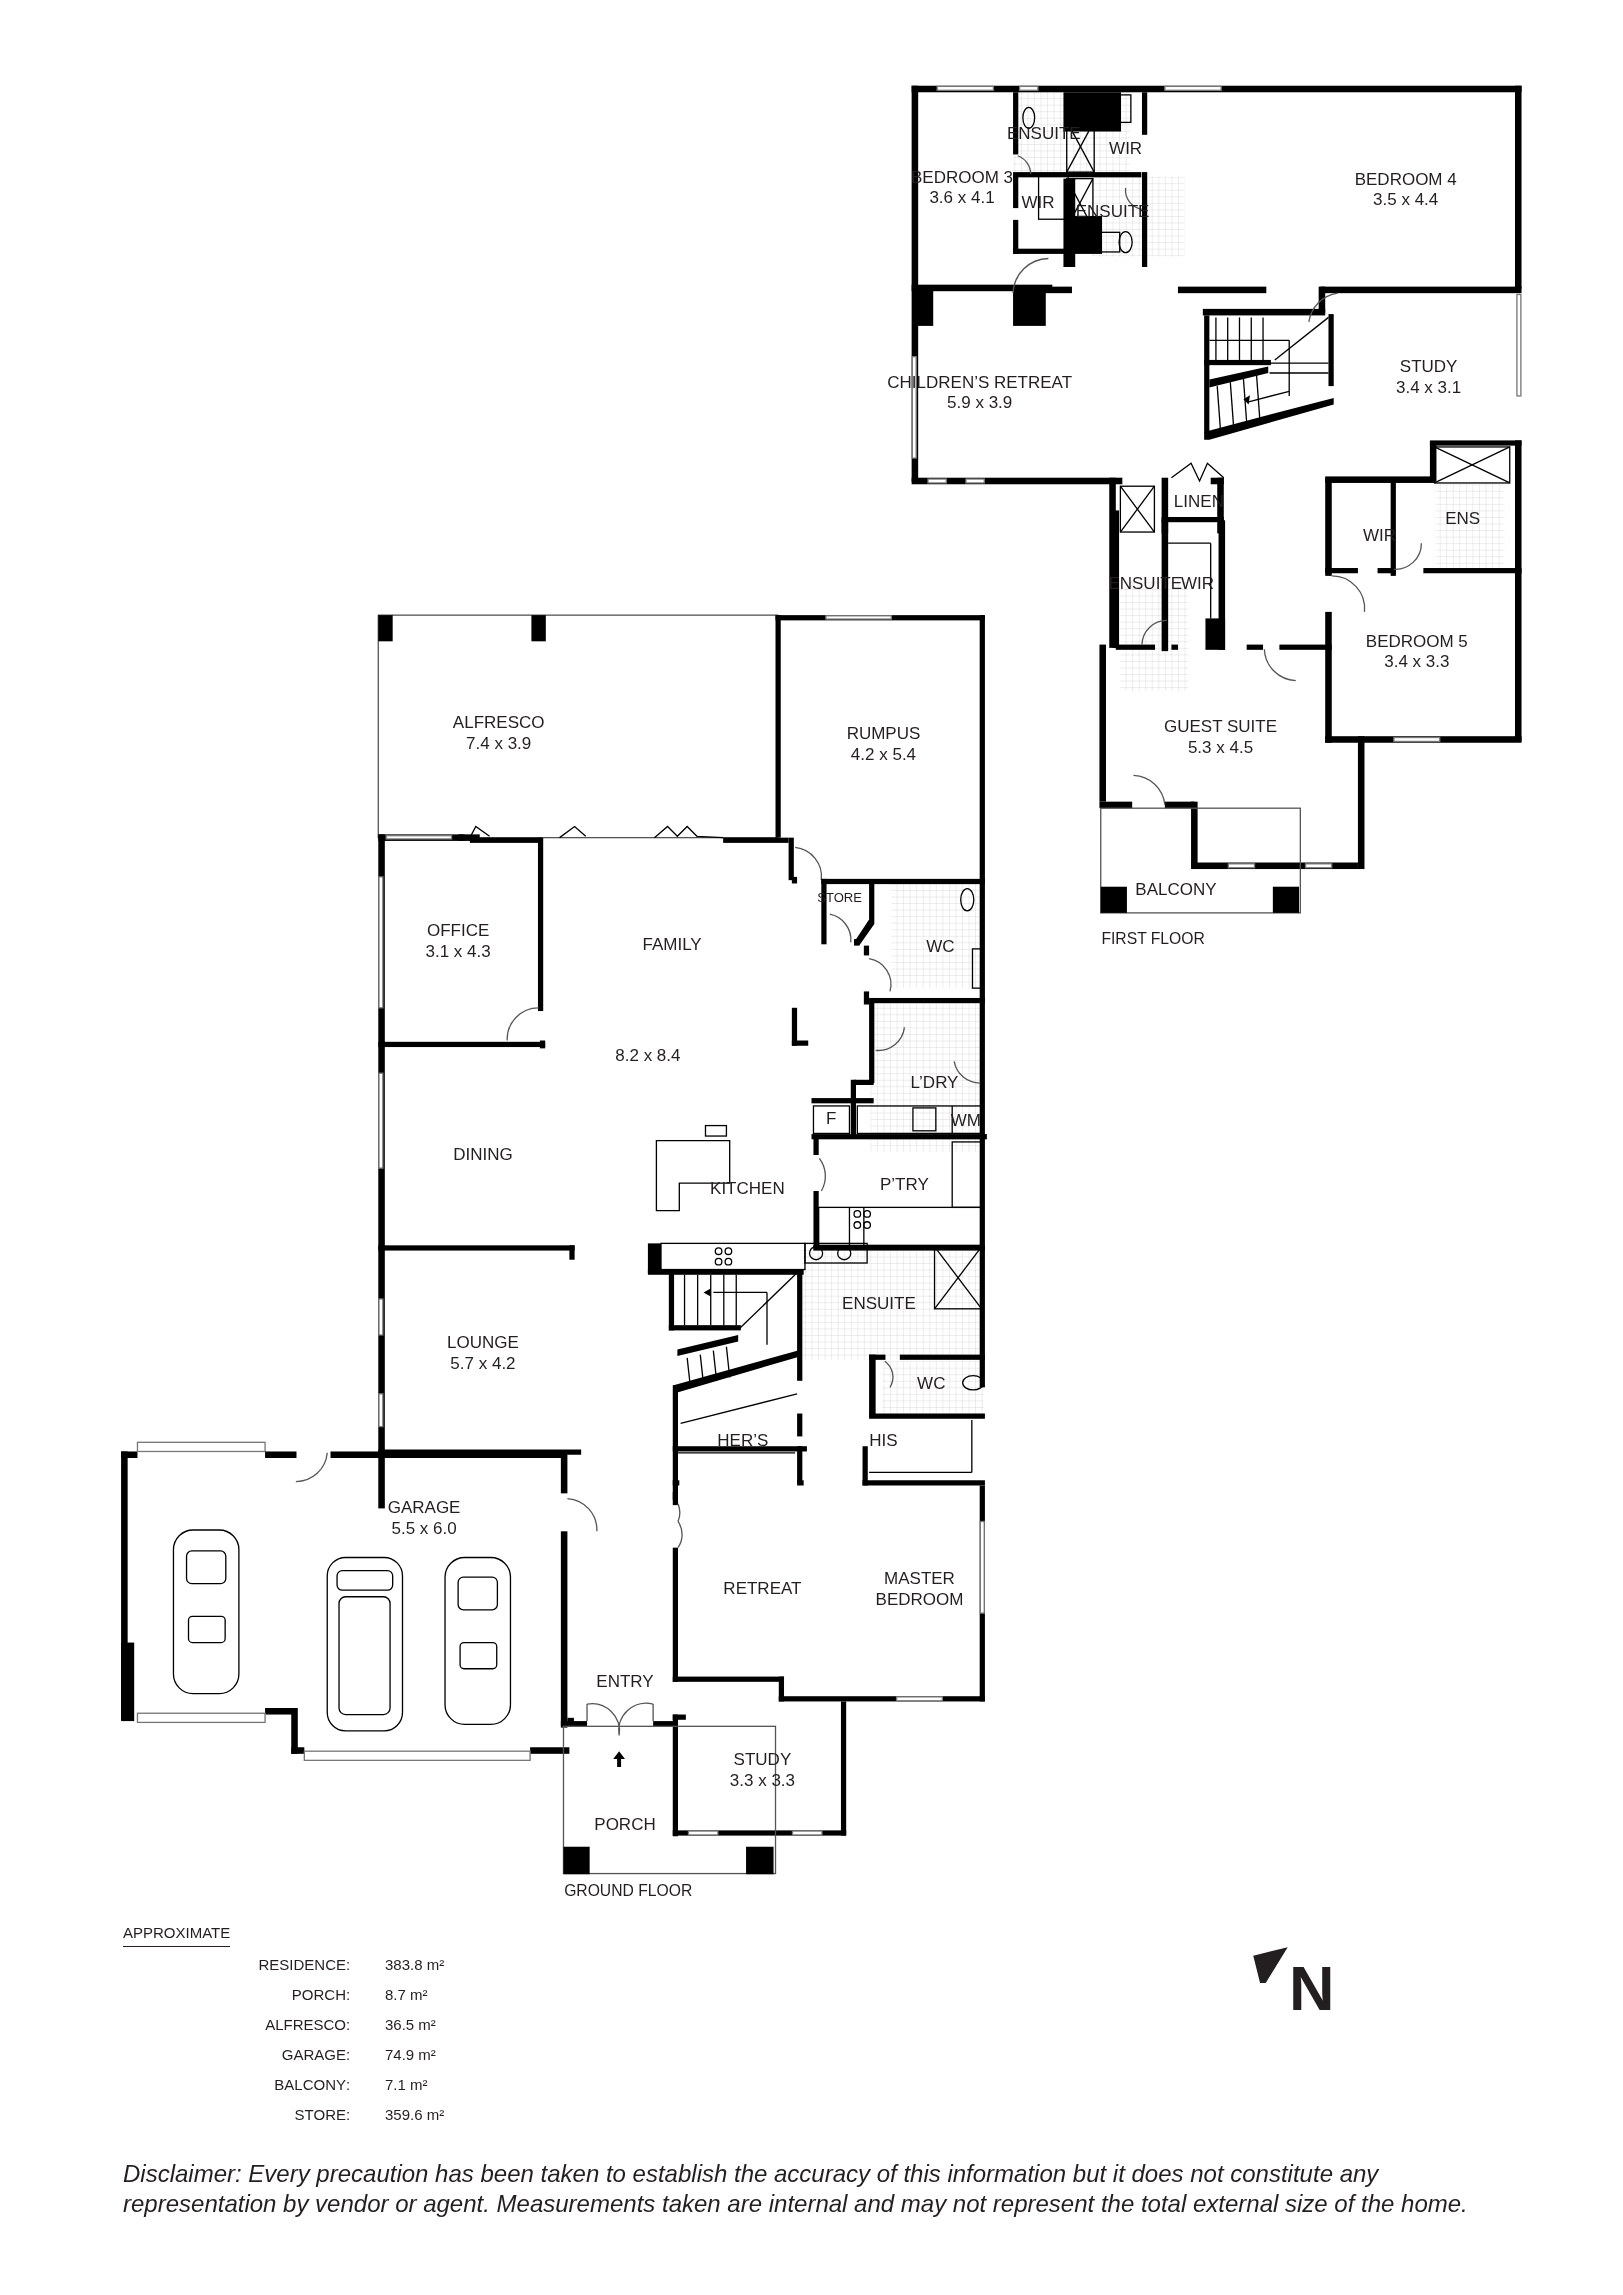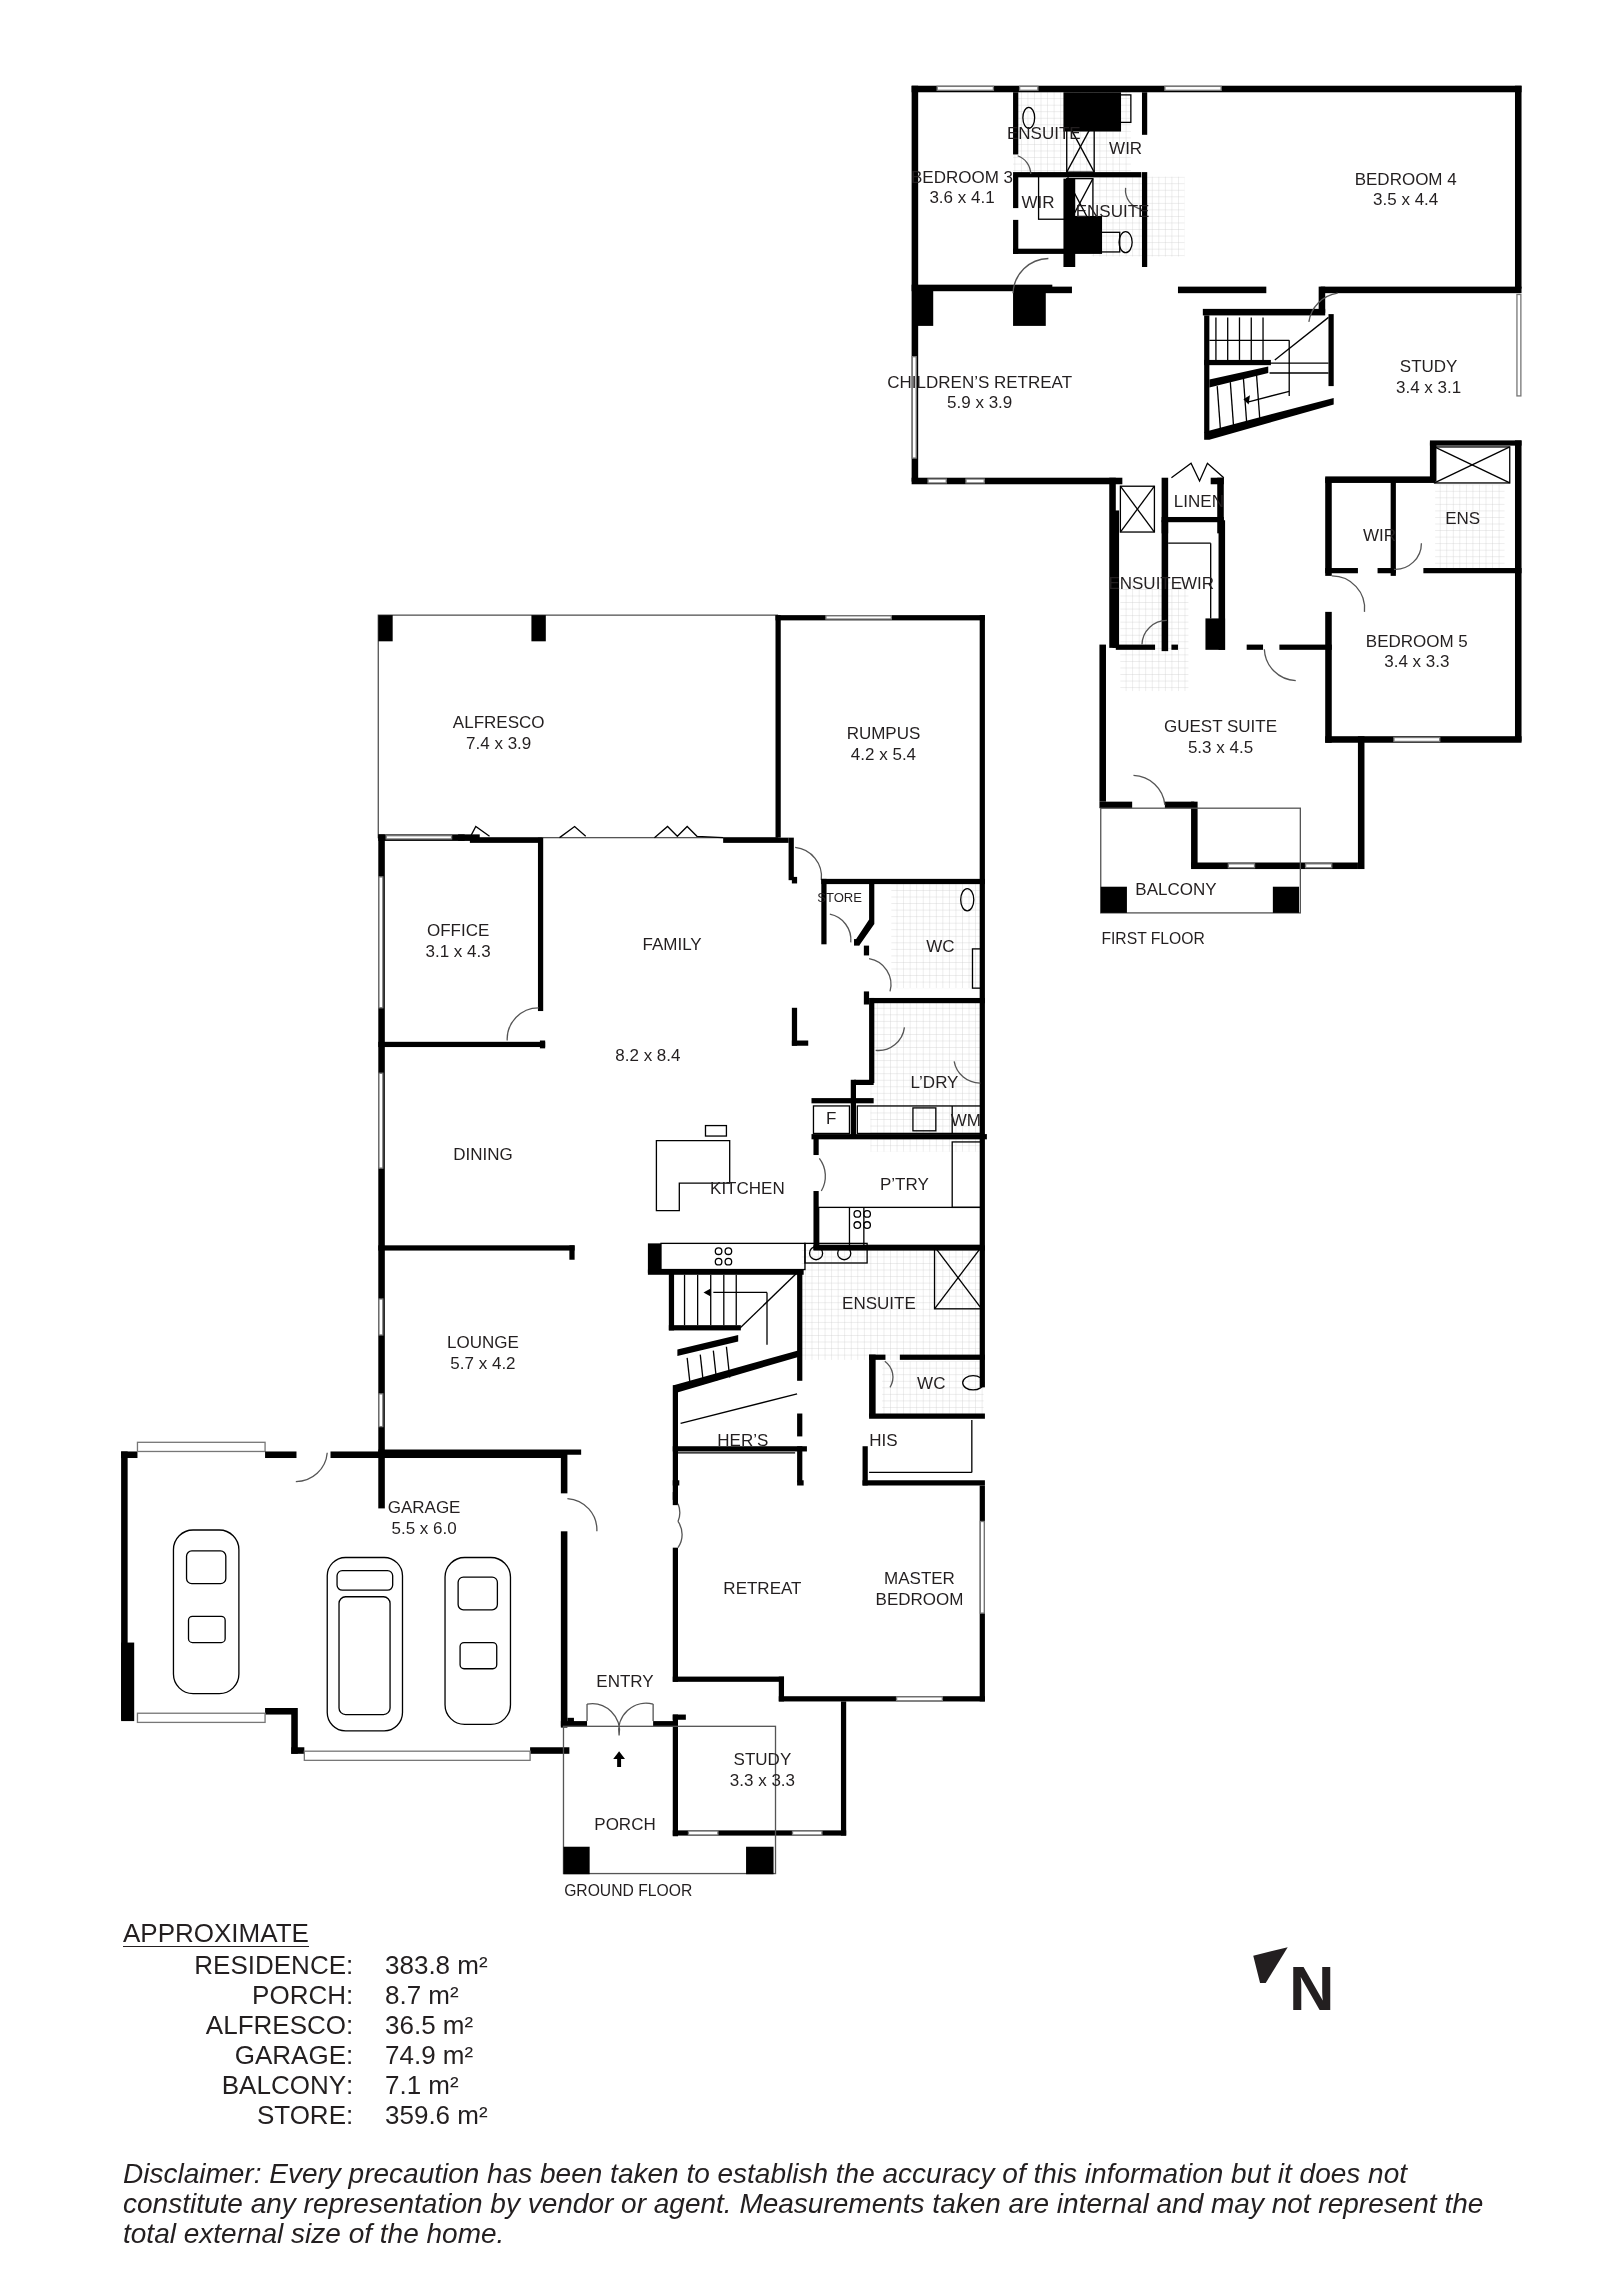--- a/index.html
+++ b/index.html
@@ -6,28 +6,28 @@
   body { width: 1623px; height: 2295px; position: relative; overflow: hidden; font-family: "Liberation Sans", "DejaVu Sans", sans-serif; color: #231f20; }
   svg.plan { position: absolute; left: 0; top: 0; width: 1623px; height: 2295px; }
   .wall { fill: #000; }
   .thin { fill: none; stroke: #000; stroke-width: 2; }
   .grey { fill: none; stroke: #555; stroke-width: 2; }
   .win { fill: #fff; stroke: #777; stroke-width: 2; }
   .tile { fill: url(#tiles); }
   .lbl { font-family: "Liberation Sans", "DejaVu Sans", sans-serif; font-size: 26px; fill: #231f20; text-anchor: middle; }
   .floor-lbl { font-family: "Liberation Sans", "DejaVu Sans", sans-serif; font-size: 24px; fill: #231f20; }
 
-  .areas { position: absolute; left: 123px; top: 1918px; width: 406px; font-size: 26px; line-height: 30px; }
+  .areas { position: absolute; left: 123px; top: 1918px; width: 406px; font-size: 15px; line-height: 30px; }
   .areas .heading { display: inline-block; border-bottom: 1.3px solid #231f20; line-height: 26px; margin-bottom: 2.6px; }
   .areas .row { display: flex; }
   .areas .name { width: 223px; text-align: right; }
   .areas .colon { width: 39px; }
   .areas .val { width: 111px; text-align: left; }
 
-  .disclaimer { position: absolute; left: 123px; top: 2159px; width: 1381px; font-size: 28px; line-height: 30px; font-style: italic; }
+  .disclaimer { position: absolute; left: 123px; top: 2159px; width: 1381px; font-size: 24px; line-height: 30px; font-style: italic; }
 
   .north { position: absolute; left: 1250px; top: 1944px; width: 92px; height: 85px; }
   .north .n { position: absolute; left: 39px; top: 13px; font-size: 63px; font-weight: bold; line-height: 63px; }
 </style>
 </head>
 <body>
 
 <svg class="plan" viewBox="0 0 2480 3507" xmlns="http://www.w3.org/2000/svg">
   <defs>
     <pattern id="tiles" width="10" height="10" patternUnits="userSpaceOnUse">

